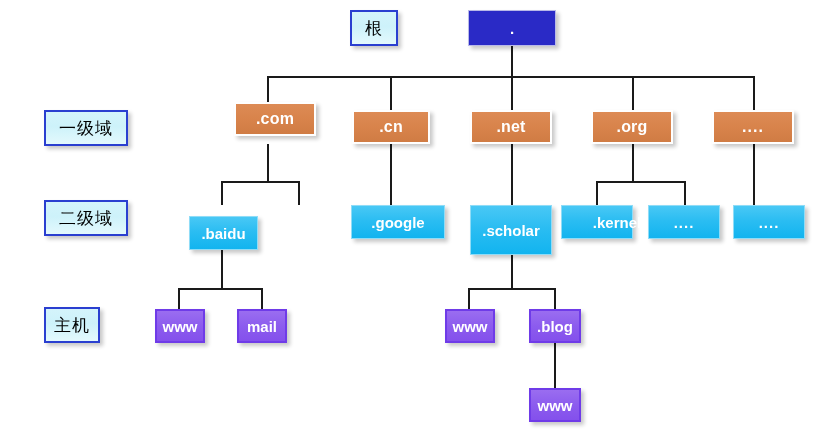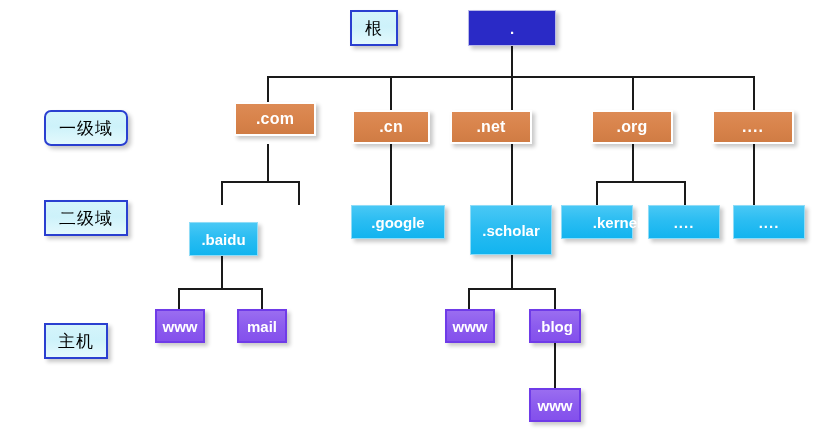--- a/index.html
+++ b/index.html
@@ -126,35 +126,35 @@
 
   <div class="line v" style="left:511px; top:239px; height:50px;"></div>
   <div class="line h" style="left:468px; top:288px; width:88px;"></div>
   <div class="line v" style="left:468px; top:288px; height:21px;"></div>
   <div class="line v" style="left:554px; top:288px; height:21px;"></div>
 
   <div class="line v" style="left:554px; top:343px; height:45px;"></div>
 
   <div class="node level-label" style="left:350px; top:10px; width:48px; height:36px;">根</div>
 
-  <div class="node level-label" style="left:44px; top:110px; width:84px; height:36px;border-radius:7px;">一级域</div>
+  <div class="node level-label" style="left:44px; top:110px; width:84px; height:36px;">一级域</div>
 
   <div class="node level-label" style="left:44px; top:200px; width:84px; height:36px;">二级域</div>
 
-  <div class="node level-label" style="left:44px; top:323px; width:64px; height:36px;">主机</div>
+  <div class="node level-label" style="left:44px; top:307px; width:56px; height:36px;">主机</div>
 
   <div class="node root" style="left:468px; top:10px; width:88px; height:36px;">.</div>
 
   <div class="node tld" style="left:234px; top:102px; width:82px; height:34px;">.com</div>
   <div class="node tld" style="left:352px; top:110px; width:78px; height:34px;">.cn</div>
-  <div class="node tld" style="left:450px; top:110px; width:82px; height:34px;">.net</div>
+  <div class="node tld" style="left:470px; top:110px; width:82px; height:34px;">.net</div>
   <div class="node tld" style="left:591px; top:110px; width:82px; height:34px;">.org</div>
   <div class="node tld ellipsis" style="left:712px; top:110px; width:82px; height:34px;">....</div>
 
-  <div class="node sld" style="left:189px; top:222px; width:69px; height:34px;">.baidu</div>
+  <div class="node sld" style="left:189px; top:216px; width:69px; height:34px;">.baidu</div>
   <div class="node sld" style="left:351px; top:205px; width:94px; height:34px;">.google</div>
   <div class="node sld" style="left:470px; top:205px; width:82px; height:50px;">.scholar</div>
   <div class="node sld" style="left:561px; top:205px; width:72px; height:34px;padding-left:40px;">.kernel</div>
   <div class="node sld ellipsis" style="left:648px; top:205px; width:72px; height:34px;">....</div>
   <div class="node sld ellipsis" style="left:733px; top:205px; width:72px; height:34px;">....</div>
 
   <div class="node host" style="left:155px; top:309px; width:50px; height:34px;">www</div>
   <div class="node host" style="left:237px; top:309px; width:50px; height:34px;">mail</div>
   <div class="node host" style="left:445px; top:309px; width:50px; height:34px;">www</div>
   <div class="node host" style="left:529px; top:309px; width:52px; height:34px;">.blog</div>

